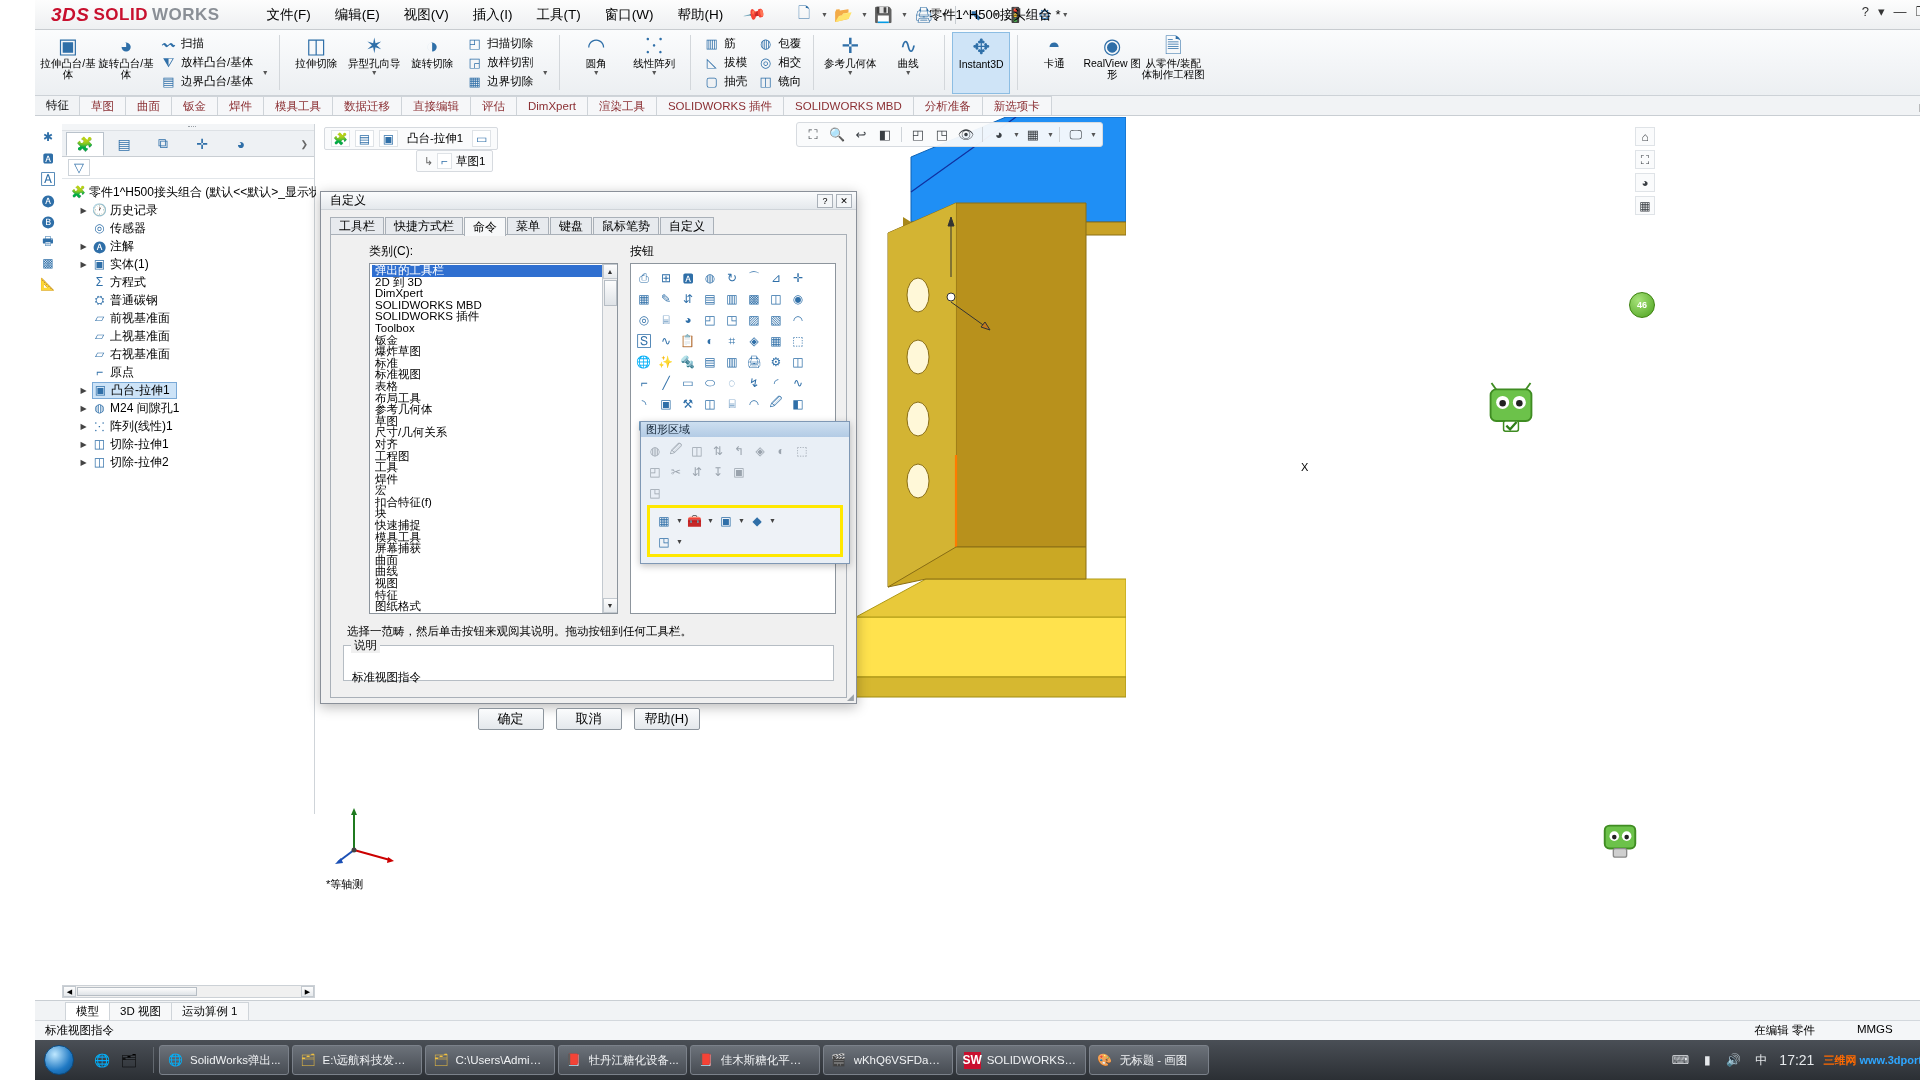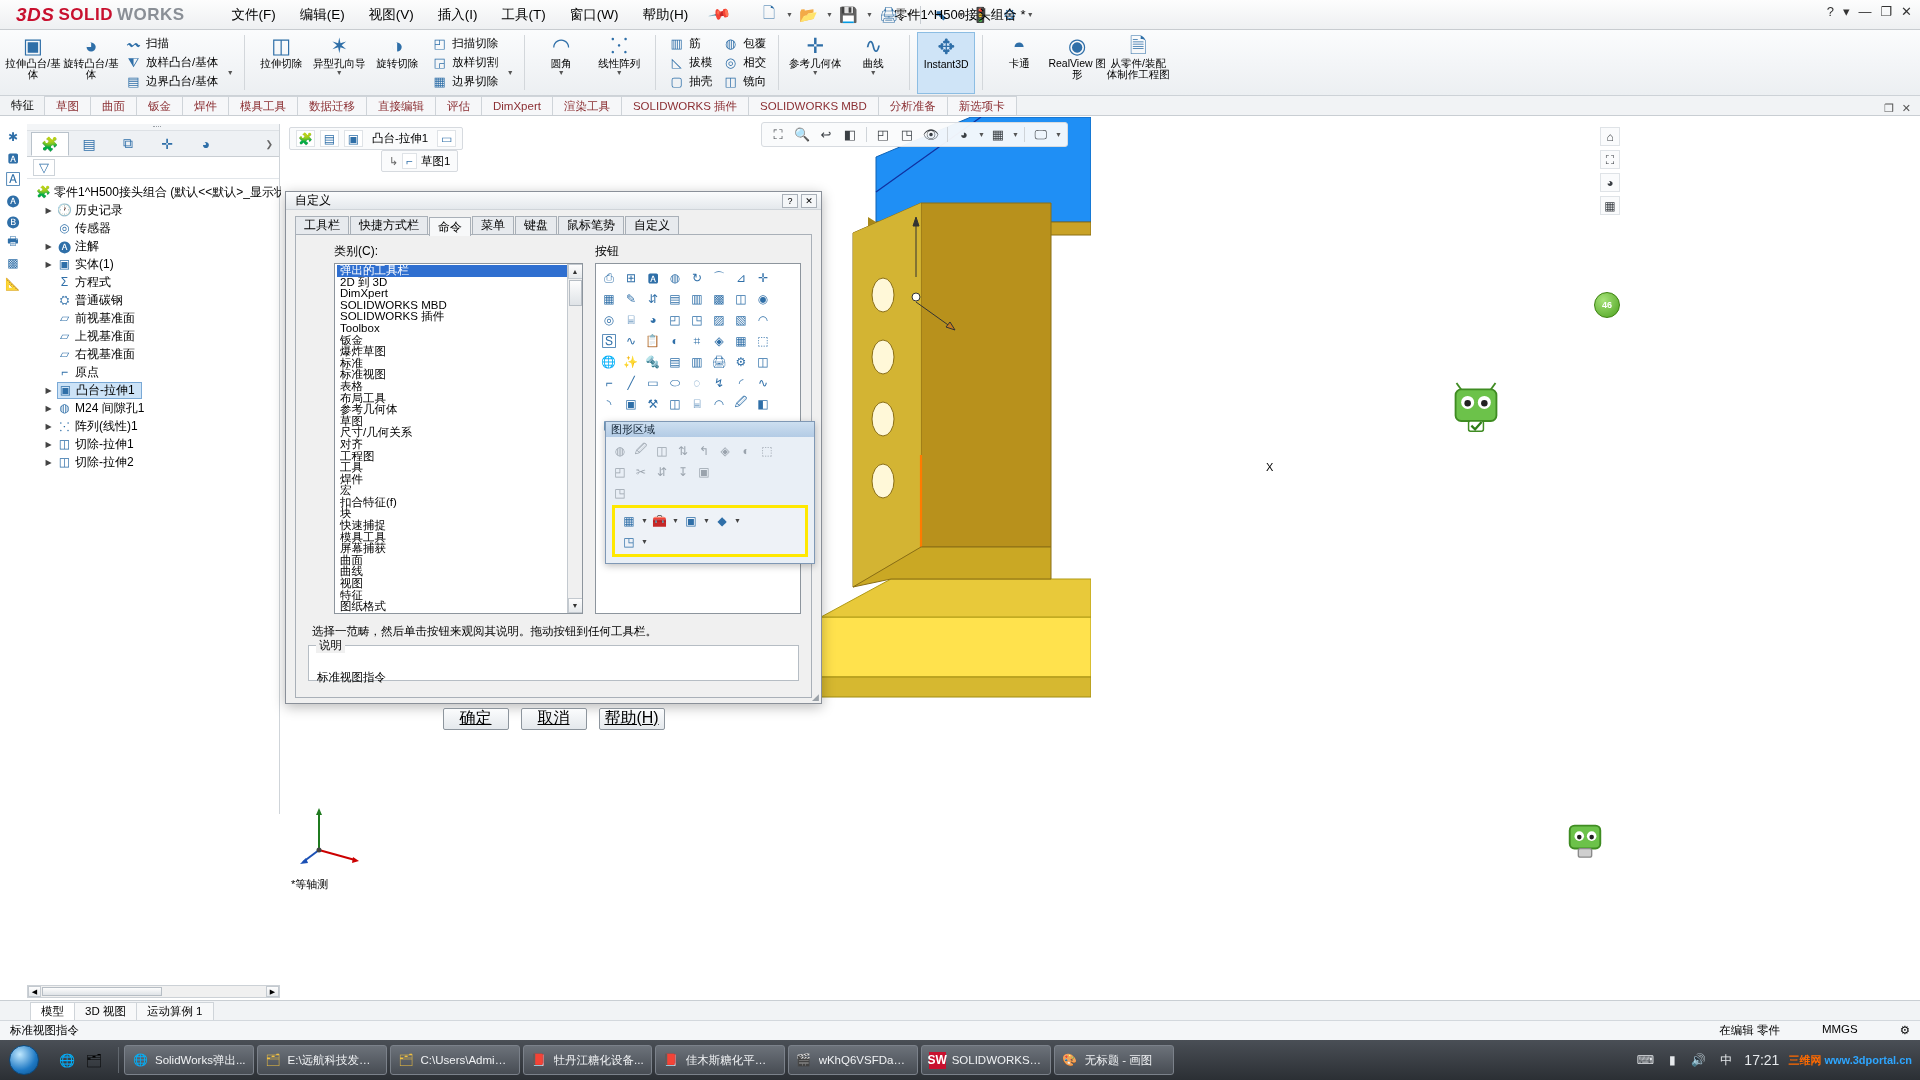--- a/index.html
+++ b/index.html
@@ -3,21 +3,21 @@
 <meta charset="utf-8">
 <style>
   * { box-sizing: border-box; }
   html, body { margin:0; padding:0; }
   body {
     width:1920px; height:1080px; overflow:hidden;
     font-family:"Liberation Sans", sans-serif;
     font-size:12.5px; color:#000;
     background:#ffffff;
   }
-  .app { position:relative; width:1624px; height:1080px; }
+  .app { position:relative; width:1624px; height:1080px;margin-left:35px; }
 
   
   .titlebar{
     position:absolute; left:0; top:0; width:1920px; height:30px;
     background:linear-gradient(#fdfdfd,#eef0f2);
     border-bottom:1px solid #c8ccd0;
     display:flex; align-items:center;
   }
   .sw-logo{
     display:flex;align-items:center;gap:4px;margin-left:16px;
@@ -157,21 +157,21 @@
     height:20px;background:linear-gradient(#fbfcfd,#e4e8ec);
     border-bottom:1px solid #cfd4d9;display:flex;align-items:center;padding:0 4px;
   }
   .dlg-title{font-size:12px;margin-left:5px;}
   .dlg-tb-btns{margin-left:auto;display:flex;gap:3px;}
   .dlg-tb-btns div{
     width:16px;height:14px;border:1px solid #a9b0b8;background:#f4f6f8;
     display:flex;align-items:center;justify-content:center;font-size:9px;cursor:default;
   }
   .dlg-body{flex:1;padding:6px 9px 0 9px;display:flex;flex-direction:column;}
-  .dtabs{display:flex;align-items:flex-start;height:19px;margin-bottom:0;}
+  .dtabs{display:flex;align-items:center;height:19px;margin-bottom:0;}
   .dtab{
     border:1px solid #a9b0b8;border-bottom:none;background:#e7eaee;
     padding:1px 8px;font-size:12px;margin-right:1px;height:18px;
     display:flex;align-items:center;cursor:default;
   }
   .dtab.sel{background:#f7f8f9;height:19px;position:relative;top:1px;z-index:2;font-weight:normal;}
   .dpane{
     flex:1;border:1px solid #a9b0b8;background:#f0f0f0;margin-top:-1px;
     padding:8px 10px;display:flex;flex-direction:column;position:relative;
   }
@@ -206,21 +206,21 @@
   .dhint{font-size:11.5px;padding:10px 2px 6px 6px;}
   .dgroup{
     border:1px solid #b6bdc4;margin:0 2px 8px 2px;padding:24px 8px 10px 8px;position:relative;
     background:#fff;height:36px;
   }
   .dgroup .gtitle{position:absolute;top:-8px;left:7px;background:#f0f0f0;padding:0 3px;font-size:11.5px;}
   .dgroup .gtext{font-size:11.5px;}
   .dlg-foot{height:42px;display:flex;align-items:center;justify-content:center;gap:12px;}
   .dbtn{
     width:66px;height:22px;border:1px solid #8d959d;background:linear-gradient(#fbfcfd,#e4e8ec);
-    font-size:16px;display:flex;align-items:center;justify-content:center;cursor:default;border-radius:2px;text-decoration:underline;
+    font-size:13px;display:flex;align-items:center;justify-content:center;cursor:default;border-radius:2px;
   }
   .dlg-grip{position:absolute;right:2px;bottom:1px;font-size:9px;color:#9aa1a8;}
 
   
   .popup{
     position:absolute;left:605px;top:421px;width:210px;height:143px;
     background:#e9eff6;border:1px solid #7f98b5;box-shadow:0 2px 7px rgba(0,0,0,.25);
     z-index:30;
   }
   .popup-tb{height:15px;background:linear-gradient(#cddff0,#b3cbe5);display:flex;align-items:center;padding-left:5px;}

